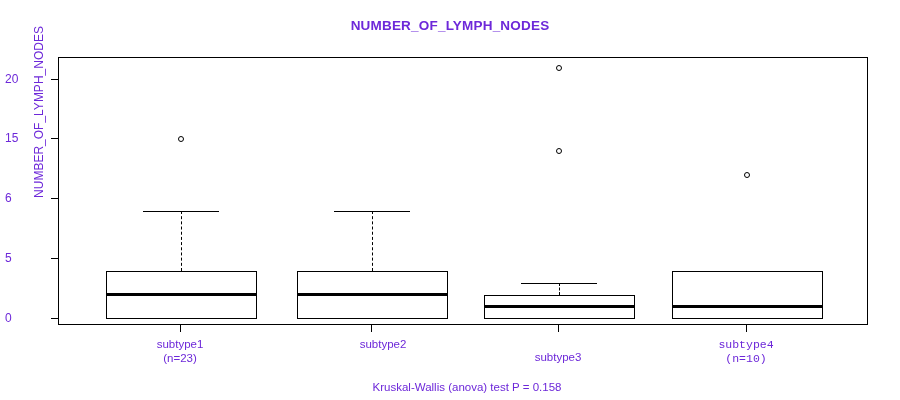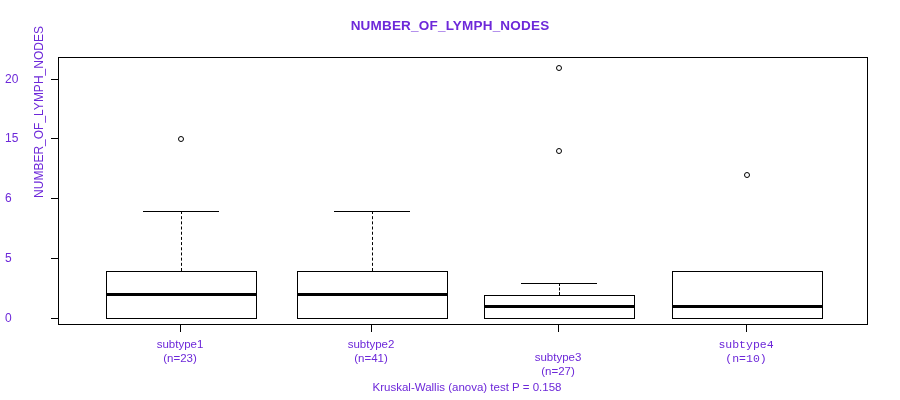--- a/index.html
+++ b/index.html
@@ -135,23 +135,23 @@
       <div class="y-tick-mark" style="left: 51px; top: 138.357px;"></div>
       <div class="y-tick-label" style="left: 5px; top: 138.357px;">15</div>
       <div class="y-tick-mark" style="left: 51px; top: 78.5357px;"></div>
       <div class="y-tick-label" style="left: 5px; top: 78.5357px;">20</div>
     </div>
 
   <div id="x-axis">
       <div class="x-tick-mark" style="left: 180px; top: 325px;"></div>
       <div class="x-group-label" style="left: 180px; top: 338px;"><span>subtype1</span><span class="count-line">(n=23)</span></div>
       <div class="x-tick-mark" style="left: 371px; top: 325px;"></div>
-      <div class="x-group-label" style="left: 371px; top: 338px;"><span>subtype2</span><span class="count-line">(n=41)</span></div>
+      <div class="x-group-label" style="left: 383px; top: 338px;"><span>subtype2</span></div>
       <div class="x-tick-mark" style="left: 558px; top: 325px;"></div>
-      <div class="x-group-label" style="left: 558px; top: 351px;"><span>subtype3</span><span class="count-line">(n=27)</span></div>
+      <div class="x-group-label" style="left: 558px; top: 351px;"><span>subtype3</span></div>
       <div class="x-tick-mark" style="left: 746px; top: 325px;"></div>
       <div class="x-group-label" style="left: 746px; top: 338px; font-family: Liberation Mono, monospace;"><span>subtype4</span><span class="count-line">(n=10)</span></div>
     </div>
 
   <div id="plot-frame">
     <div id="boxes-layer">
         <div class="box-group" style="left: 0px; top: 0px; width: 810px; height: 268px;">
           <div class="whisker-stem" style="left: 122px; top: 153.143px; height: 59.8214px;"></div>
           <div class="whisker-cap" style="left: 84px; top: 153.143px; width: 76px;"></div>
           <div class="box-rect" style="left: 46.5px; top: 212.964px; width: 151px; height: 47.8571px;"></div>

